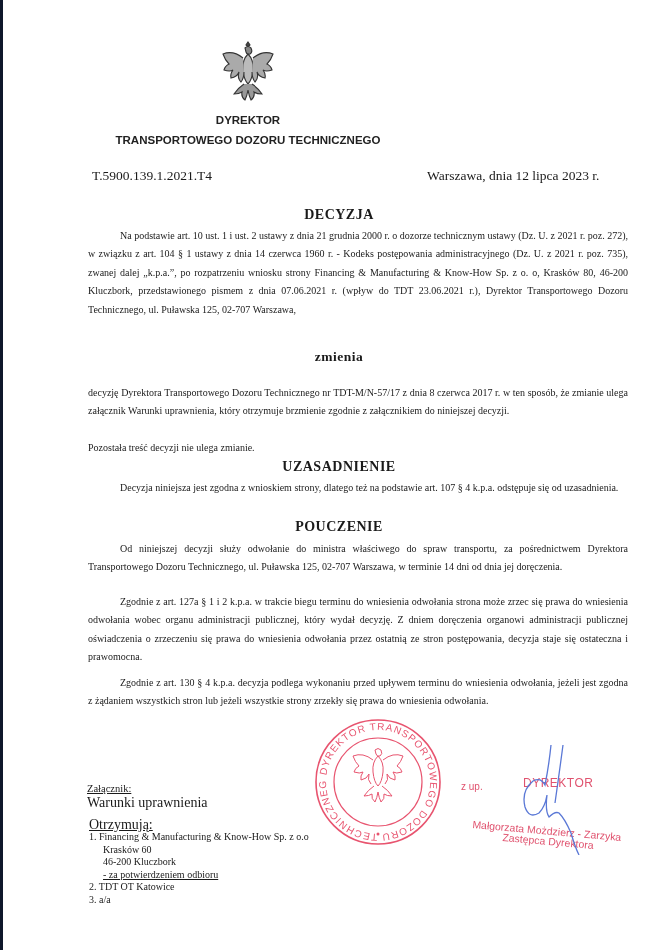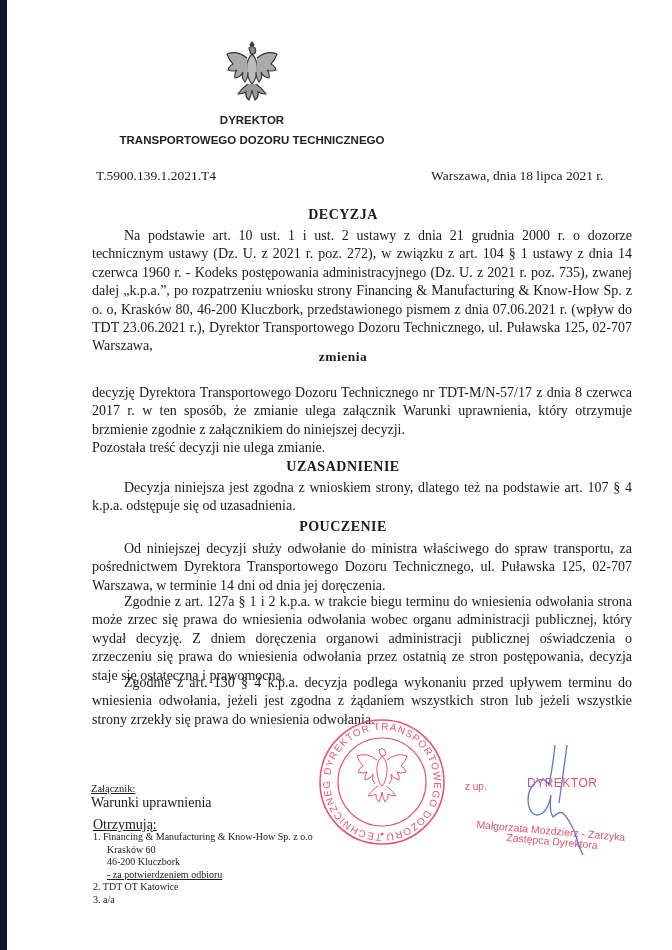--- a/index.html
+++ b/index.html
@@ -1,28 +1,28 @@
 <!DOCTYPE html>
 <html><head>
   <meta charset="utf-8">
   <style>
     html, body { margin: 0; padding: 0; background: #ffffff; }
     body { width: 672px; height: 950px; position: relative; overflow: hidden; }
     .page {
       position: absolute; left: 0; top: 0; width: 672px; height: 950px;
-      background: #ffffff; border-left: 7px solid #0f172a; box-sizing: border-box;
+      background: #ffffff; border-left: 3px solid #0f172a; box-sizing: border-box;
       font-family: "Liberation Serif", serif; color: #1a1a1a;
     }
     .emblem { position: absolute; left: 216px; top: 38px; width: 58px; height: 66px; }
     .org { position: absolute; left: 100px; top: 110px; width: 290px; text-align: center;
       font-family: "Liberation Sans", sans-serif; font-weight: bold; font-size: 11.5px; line-height: 20px; color: #222; }
     .ref { position: absolute; left: 89px; top: 168px; font-size: 13.5px; }
     .dateline { position: absolute; left: 424px; top: 168px; font-size: 13.5px; }
     .h { position: absolute; left: 0; width: 672px; text-align: center; font-weight: bold; font-size: 14px; letter-spacing: 0.5px; }
-    .para { position: absolute; left: 85px; width: 540px; font-size: 14px; line-height: 18.4px; text-align: justify; }
+    .para { position: absolute; left: 85px; width: 540px; font-size: 10px; line-height: 18.4px; text-align: justify; }
     .para .ind { display: inline-block; width: 32px; }
     .red-stamp { position: absolute; left: 308px; top: 716px; width: 134px; height: 132px; }
     .zup { position: absolute; left: 458px; top: 781px; font-family: "Liberation Sans", sans-serif; font-size: 10px; color: #e0536f; text-align: right; }
     .sig-title { position: absolute; left: 520px; top: 776px; font-family: "Liberation Sans", sans-serif; font-size: 12px; color: #e0536f; letter-spacing: 0.5px; }
     .sig-name { position: absolute; left: 470px; top: 818px; font-family: "Liberation Sans", sans-serif; font-size: 10.5px; color: #e0536f; transform: rotate(5deg); transform-origin: left top; white-space: nowrap; }
     .sig-role { position: absolute; left: 500px; top: 831px; font-family: "Liberation Sans", sans-serif; font-size: 10.5px; color: #e0536f; transform: rotate(5deg); transform-origin: left top; white-space: nowrap; }
     .signature { position: absolute; left: 510px; top: 745px; width: 100px; height: 110px; }
     .att-label { position: absolute; left: 84px; top: 783px; font-size: 10.5px; text-decoration: underline; }
     .att-value { position: absolute; left: 84px; top: 795px; font-size: 14px; }
     .recv-label { position: absolute; left: 86px; top: 817px; font-size: 14px; text-decoration: underline; }
@@ -45,21 +45,21 @@
       <path d="M25 46 q-6 4 -10 10 q5 0 8 -2 q-1 5 3 8 q2 -4 3 -10 q1 6 3 10 q4 -3 3 -8 q3 2 8 2 q-4 -6 -10 -10" fill="#999"></path>
     </g>
   </svg>
 
   <div class="org">
     <div>DYREKTOR</div>
     <div>TRANSPORTOWEGO DOZORU TECHNICZNEGO</div>
   </div>
 
   <div class="ref">T.5900.139.1.2021.T4</div>
-  <div class="dateline">Warszawa, dnia 18 lipca 2021 r.</div>
+  <div class="dateline">Warszawa, dnia 12 lipca 2023 r.</div>
 
   <div class="h" style="top:207px;">DECYZJA</div>
   <div class="para" style="top:227px;"><span class="ind"></span><span>Na podstawie art. 10 ust. 1 i ust. 2 ustawy z dnia 21 grudnia 2000 r. o dozorze technicznym ustawy (Dz. U. z 2021 r. poz. 272), w związku z art. 104 § 1 ustawy z dnia 14 czerwca 1960 r. - Kodeks postępowania administracyjnego (Dz. U. z 2021 r. poz. 735), zwanej dalej „k.p.a.”, po rozpatrzeniu wniosku strony Financing &amp; Manufacturing &amp; Know-How Sp. z o. o, Krasków 80, 46-200 Kluczbork, przedstawionego pismem z dnia 07.06.2021 r. (wpływ do TDT 23.06.2021 r.), Dyrektor Transportowego Dozoru Technicznego, ul. Puławska 125, 02-707 Warszawa,</span></div>
 
   <div class="h" style="top:349px; font-size:13.5px;">zmienia</div>
 
   <div class="para" style="top:384px;">decyzję Dyrektora Transportowego Dozoru Technicznego nr TDT-M/N-57/17 z dnia 8 czerwca 2017 r. w ten sposób, że zmianie ulega załącznik Warunki uprawnienia, który otrzymuje brzmienie zgodnie z załącznikiem do niniejszej decyzji.</div>
   <div class="para" style="top:439px;">Pozostała treść decyzji nie ulega zmianie.</div>
 
   <div class="h" style="top:459px;">UZASADNIENIE</div>

